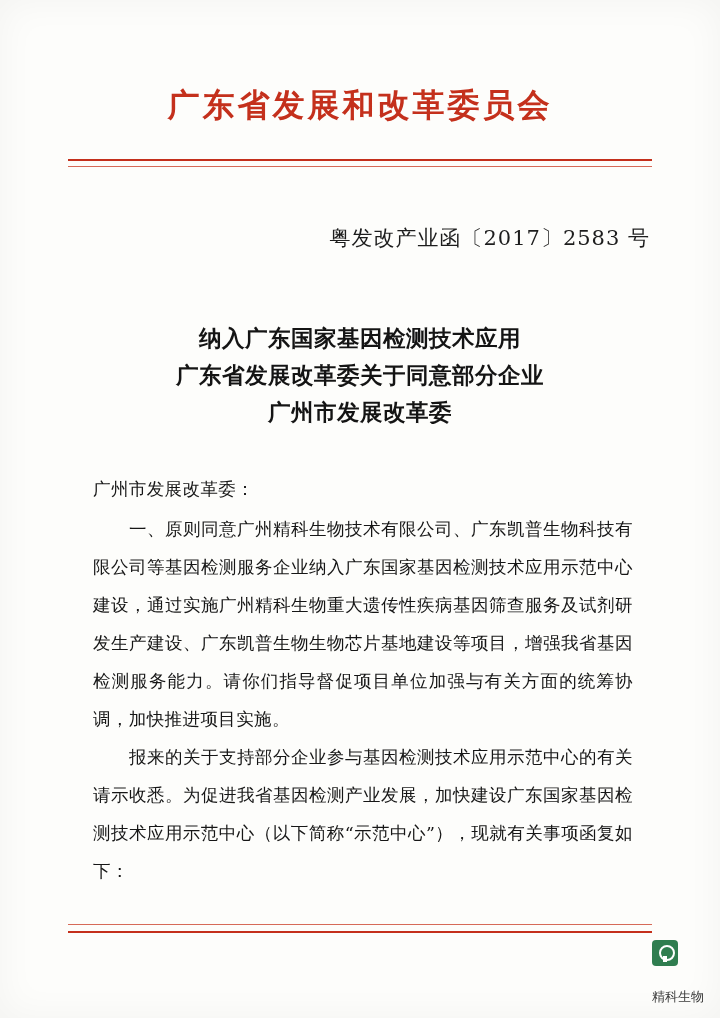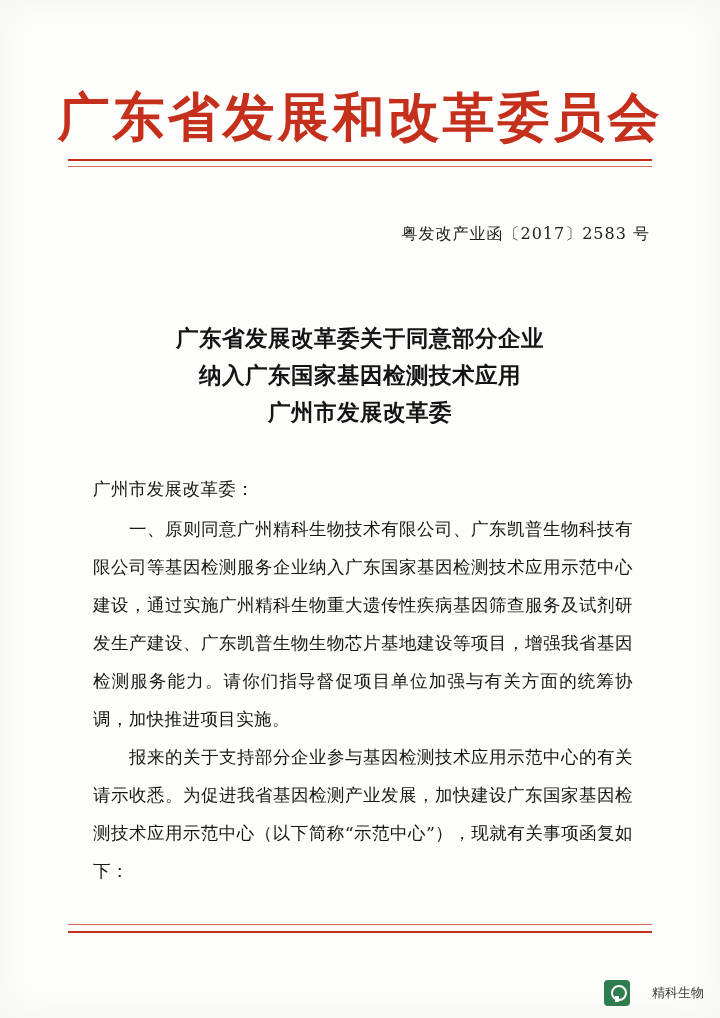--- a/index.html
+++ b/index.html
@@ -25,21 +25,21 @@
   .masthead {
     position: absolute;
     top: 88px;
     left: 0;
     width: 720px;
     text-align: center;
   }
   .masthead-title {
     font-family: "DejaVu Serif", "Liberation Serif", serif;
     font-weight: bold;
-    font-size: 52px;
+    font-size: 32px;
     letter-spacing: 3px;
     color: #c4301c;
     line-height: 1.1;
     white-space: nowrap;
   }
 
   .rule-thick {
     position: absolute;
     left: 68px;
     width: 584px;
@@ -54,21 +54,21 @@
     background: #d66a58;
   }
   .rule-a { top: 159px; }
   .rule-b { top: 166px; }
 
   
   .docnumber {
     position: absolute;
     top: 224px;
     right: 70px;
-    font-size: 16px;
+    font-size: 21px;
     color: #1d1d1d;
     letter-spacing: 1px;
     font-family: "DejaVu Serif", "Liberation Serif", serif;
   }
 
   
   .doc-title {
     position: absolute;
     top: 320px;
     left: 100px;
@@ -107,22 +107,23 @@
   
   .rule-c { top: 924px; }
   .rule-d { top: 931px; }
 
   
   .footer-badge {
     position: absolute;
     right: 16px;
     bottom: 12px;
     display: flex;
-    align-items: center;
+    align-items: flex-start;
     gap: 22px;
+    flex-direction: column;
   }
   .badge-logo {
     width: 26px;
     height: 26px;
     border-radius: 4px;
     background: #2f7d4f;
     position: relative;
     flex: none;
   }
   .badge-logo::before {
@@ -167,22 +168,22 @@
   <div class="masthead">
     <div class="masthead-title">广东省发展和改革委员会</div>
   </div>
 
   <div class="rule-thick rule-a"></div>
   <div class="rule-thin rule-b"></div>
 
   <div class="docnumber">粤发改产业函〔2017〕2583 号</div>
 
   <div class="doc-title">
+    <div>纳入广东国家基因检测技术应用</div>
     <div>广东省发展改革委关于同意部分企业</div>
-    <div>纳入广东国家基因检测技术应用</div>
     <div>广州市发展改革委</div>
   </div>
 
   <div class="body-text">
     <p class="salutation">广州市发展改革委：</p>
     <p class="para">一、原则同意广州精科生物技术有限公司、广东凯普生物科技有限公司等基因检测服务企业纳入广东国家基因检测技术应用示范中心建设，通过实施广州精科生物重大遗传性疾病基因筛查服务及试剂研发生产建设、广东凯普生物生物芯片基地建设等项目，增强我省基因检测服务能力。请你们指导督促项目单位加强与有关方面的统筹协调，加快推进项目实施。</p>
     <p class="para">报来的关于支持部分企业参与基因检测技术应用示范中心的有关请示收悉。为促进我省基因检测产业发展，加快建设广东国家基因检测技术应用示范中心（以下简称“示范中心”），现就有关事项函复如下：</p>
   </div>
 
   <div class="rule-thin rule-c"></div>

